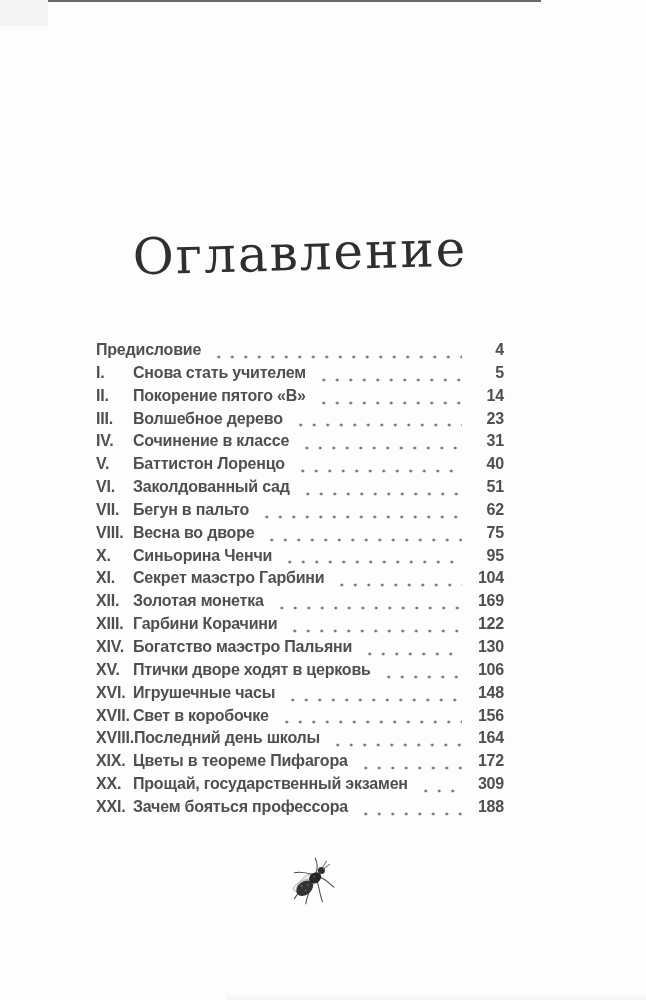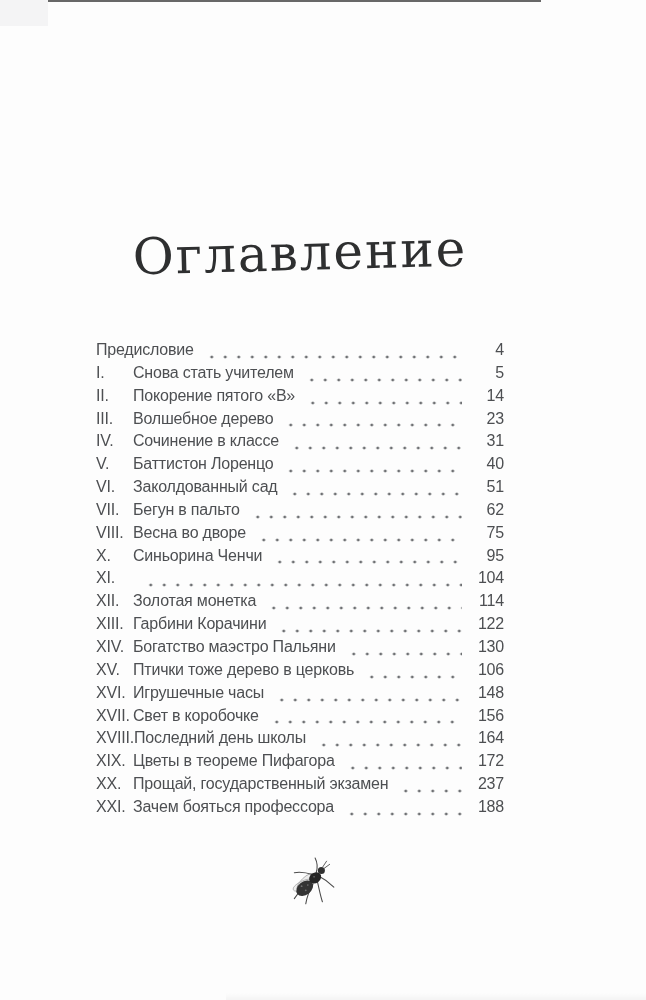--- a/index.html
+++ b/index.html
@@ -41,21 +41,21 @@
     font-weight: 400;
     font-size: 50px;
     line-height: 78px;
     letter-spacing: 2px;
     color: #2e2f30;
     transform: rotate(-1.5deg);
   }
   
   .toc-list {
     position: absolute;
-    top: 341px; left: 96px; width: 408px;
+    top: 341px; left: 96px; width: 408px; font-weight: bold;
   }
   .toc-row {
     display: flex;
     align-items: baseline;
     height: 22.85px;
     font-size: 16px;
     letter-spacing: -0.2px;
     white-space: nowrap;
   }
   .toc-num {
@@ -153,44 +153,45 @@
       <span class="toc-pg">75</span>
     </div>
       <div class="toc-row">
       <span class="toc-num">X.</span>
       <span class="toc-ttl">Синьорина Ченчи</span>
       <span class="toc-leader"></span>
       <span class="toc-pg">95</span>
     </div>
       <div class="toc-row">
       <span class="toc-num">XI.</span>
+      <span class="toc-ttl">Секрет маэстро Гарбини</span>
       <span class="toc-leader"></span>
       <span class="toc-pg">104</span>
     </div>
       <div class="toc-row">
       <span class="toc-num">XII.</span>
       <span class="toc-ttl">Золотая монетка</span>
       <span class="toc-leader"></span>
-      <span class="toc-pg">114</span>
+      <span class="toc-pg">169</span>
     </div>
       <div class="toc-row">
       <span class="toc-num">XIII.</span>
       <span class="toc-ttl">Гарбини Корачини</span>
       <span class="toc-leader"></span>
       <span class="toc-pg">122</span>
     </div>
       <div class="toc-row">
       <span class="toc-num">XIV.</span>
       <span class="toc-ttl">Богатство маэстро Пальяни</span>
       <span class="toc-leader"></span>
       <span class="toc-pg">130</span>
     </div>
       <div class="toc-row">
       <span class="toc-num">XV.</span>
-      <span class="toc-ttl">Птички тоже дерево в церковь</span>
+      <span class="toc-ttl">Птички дворе ходят в церковь</span>
       <span class="toc-leader"></span>
       <span class="toc-pg">106</span>
     </div>
       <div class="toc-row">
       <span class="toc-num">XVI.</span>
       <span class="toc-ttl">Игрушечные часы</span>
       <span class="toc-leader"></span>
       <span class="toc-pg">148</span>
     </div>
       <div class="toc-row">
@@ -208,21 +209,21 @@
       <div class="toc-row">
       <span class="toc-num">XIX.</span>
       <span class="toc-ttl">Цветы в теореме Пифагора</span>
       <span class="toc-leader"></span>
       <span class="toc-pg">172</span>
     </div>
       <div class="toc-row">
       <span class="toc-num">XX.</span>
       <span class="toc-ttl">Прощай, государственный экзамен</span>
       <span class="toc-leader"></span>
-      <span class="toc-pg">237</span>
+      <span class="toc-pg">309</span>
     </div>
       <div class="toc-row">
       <span class="toc-num">XXI.</span>
       <span class="toc-ttl">Зачем бояться профессора</span>
       <span class="toc-leader"></span>
       <span class="toc-pg">188</span>
     </div>
     </div>
 
   <div class="fly-wrap" aria-label="fly-illustration">

